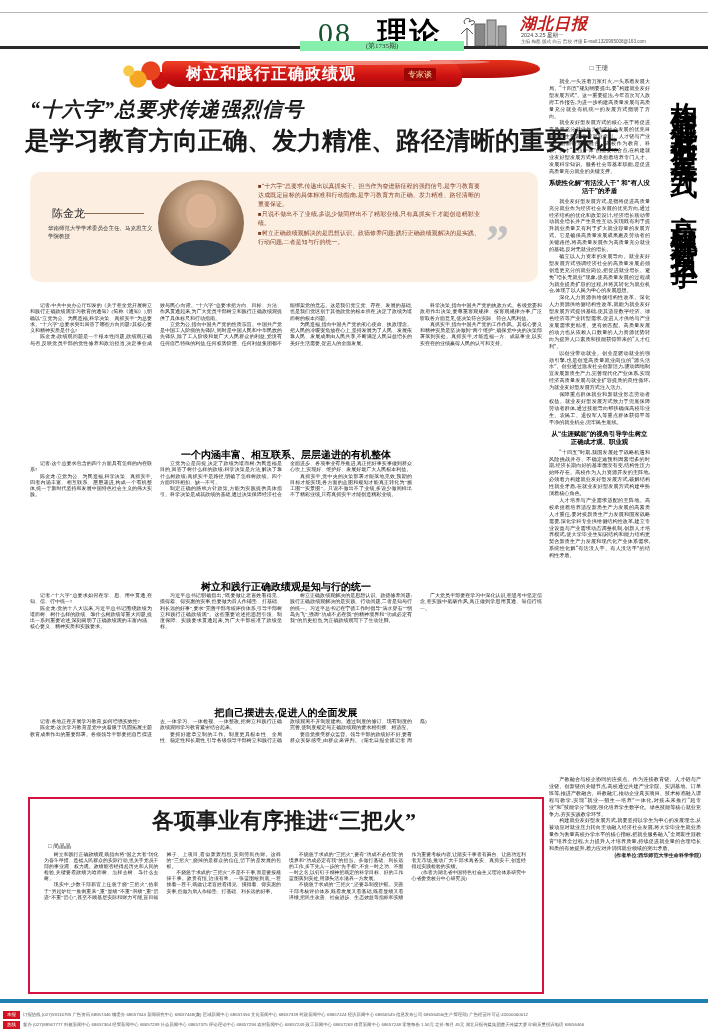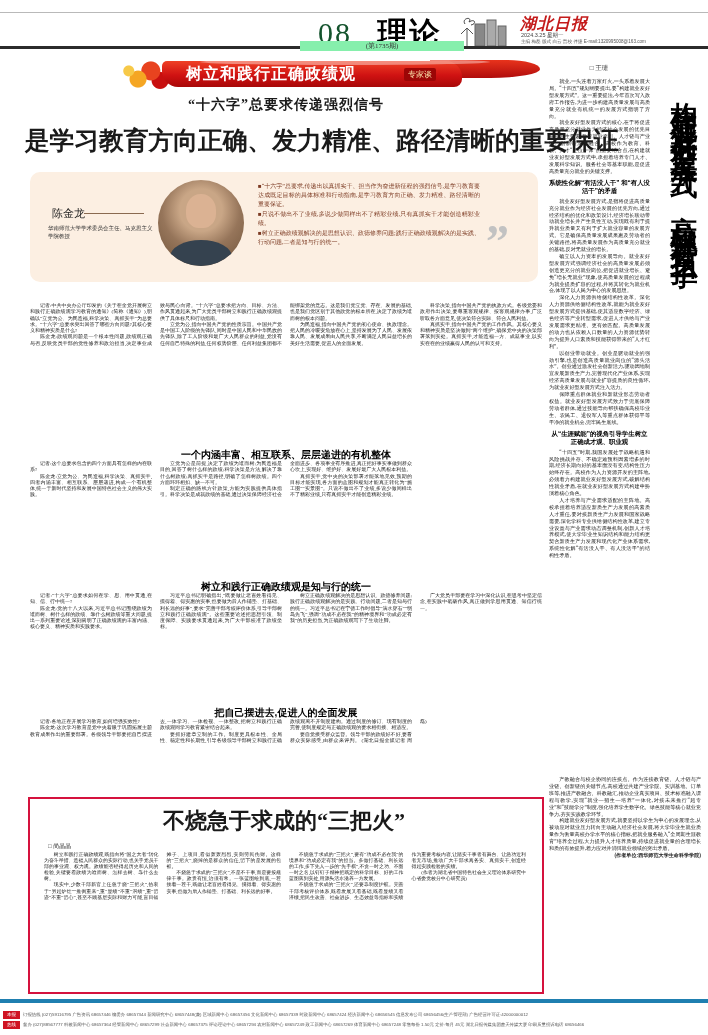--- a/index.html
+++ b/index.html
@@ -28,21 +28,21 @@
   .ribbon{left:162px;top:61px;width:300px;height:26px;background:linear-gradient(180deg,#ef4126 0%,#d01212 55%,#a80808 100%);
     border-radius:5px 16px 8px 16px;z-index:2;}
   .ribbon-tail{left:430px;top:60px;width:110px;height:18px;background:linear-gradient(180deg,#e8331c,#b00c0c);
     border-radius:0 60% 90% 40%/0 100% 100% 40%;z-index:1;}
   .ribbon-gloss{left:200px;top:59px;width:290px;height:6px;background:#ffffff66;border-radius:50%;z-index:3;}
   .banner-title{left:186px;top:64px;font-size:16px;font-weight:700;color:#fff;z-index:4;
     font-family:Liberation Serif, serif;letter-spacing:1px;white-space:nowrap;}
   .banner-tag{left:404px;top:68px;font-size:8px;color:#ffe9b0;z-index:4;background:#9b0606;border-radius:2px;padding:1px 4px;
     font-family:"Liberation Sans",sans-serif;white-space:nowrap;}
   
-  .kicker{left:30px;top:96px;width:512px;text-align:center;font-size:14px;font-weight:700;letter-spacing:1px;white-space:nowrap;}
+  .kicker{left:30px;top:96px;width:512px;text-align:left;font-size:20px;font-weight:700;letter-spacing:1px;white-space:nowrap;font-style:italic;}
   .headline{left:22px;top:124px;width:528px;text-align:center;font-size:25px;font-weight:700;white-space:nowrap;
     transform:scaleX(0.99);transform-origin:center;}
   
   .sumbox{left:30px;top:172px;width:508px;height:110px;background:#fcefe2;border-radius:10px;}
   .auth-name{left:52px;top:206px;font-size:11px;font-weight:400;color:#222;white-space:nowrap;}
   .auth-dash{left:84px;top:213px;width:60px;height:1px;background:#8a6a50;}
   .auth-title{left:48px;top:224px;width:105px;font-size:5.5px;line-height:8px;color:#333;font-family:"Liberation Sans",sans-serif;}
   .photo{left:158px;top:180px;width:86px;height:86px;border-radius:50%;overflow:hidden;
     background:radial-gradient(circle at 50% 35%,#c9a686 0 30%,#96755a 55%,#6d5138 100%);}
   .photo::before{content:"";position:absolute;left:28px;top:16px;width:30px;height:34px;border-radius:48% 48% 42% 42%;background:#dcb априб;}
@@ -170,21 +170,21 @@
 
   <div class="abs sec-h" id="s4h">把自己摆进去,促进人的全面发展</div>
   <div class="abs cols4" id="s4b">
       <p>记者:各地正在开展学习教育,如何增强实效性?</p>
       <p>陈金龙:这次学习教育是党中央着眼于巩固拓展主题教育成果作出的重要部署。各级领导干部要把自己摆进去,一体学习、一体检视、一体整改,把树立和践行正确政绩观同学习教育紧密结合起来。</p>
       <p>要抓好建章立制的工作。制度更具根本性、全局性、稳定性和长期性,引导各级领导干部树立和践行正确政绩观离不开制度建构。通过制度的修订、现有制度的完善,使制度规定与正确政绩观的要求相衔接、相适应。</p>
       <p>要自觉接受群众监督。领导干部的政绩好不好,要看群众实际感受,由群众来评判。 (湖北日报全媒记者 周磊)</p>
     </div>
 
   <div class="abs redbox"></div>
-  <div class="abs bottom-hl">不烧急于求成的“三把火”</div>
+  <div class="abs bottom-hl">各项事业有序推进“三把火”</div>
   <div class="abs bottom-author">□ 尚晶晶</div>
   <div class="abs bottom-body">
       <p>树立和践行正确政绩观,既指向将“国之大者”转化为奋斗举措、造福人民群众的实际行动,也关乎党员干部的事业观、权力观。政绩能否经得起历史和人民的检验,关键要看政绩为谁而树、怎样去树、靠什么去树。</p>
       <p>现实中,少数干部新官上任急于烧“三把火”,热衷于“另起炉灶”“推倒重来”,重“显绩”不重“潜绩”,重“留迹”不重“留心”,甚至不顾基层实际和财力可能,盲目铺摊子、上项目,看似轰轰烈烈,实则劳民伤财。这样的“三把火”,烧掉的是群众的信任,留下的是发展的包袱。</p>
       <p>不烧急于求成的“三把火”,不是不干事,而是要按规律干事。政贵有恒,治须有常。一张蓝图绘到底,一茬接着一茬干,既做让老百姓看得见、摸得着、得实惠的实事,也做为后人作铺垫、打基础、利长远的好事。</p>
       <p>不烧急于求成的“三把火”,要有“功成不必在我”的境界和“功成必定有我”的担当。多做打基础、利长远的工作,多下先人一步的“先手棋”,不贪一时之功、不图一时之名,以钉钉子精神把既定的科学目标、好的工作蓝图落到实处,用源头活水滋养一方发展。</p>
       <p>不烧急于求成的“三把火”,还要靠制度护航。完善干部考核评价体系,既看发展又看基础,既看显绩又看潜绩,把民生改善、社会进步、生态效益等指标和实绩作为重要考核内容,让踏实干事者有舞台、让急功近利者无市场,推动广大干部求真务实、真抓实干,创造经得起实践检验的实绩。</p>
       <p>(作者为湖北省中国特色社会主义理论体系研究中心省委党校分中心研究员)</p>
     </div>
 

